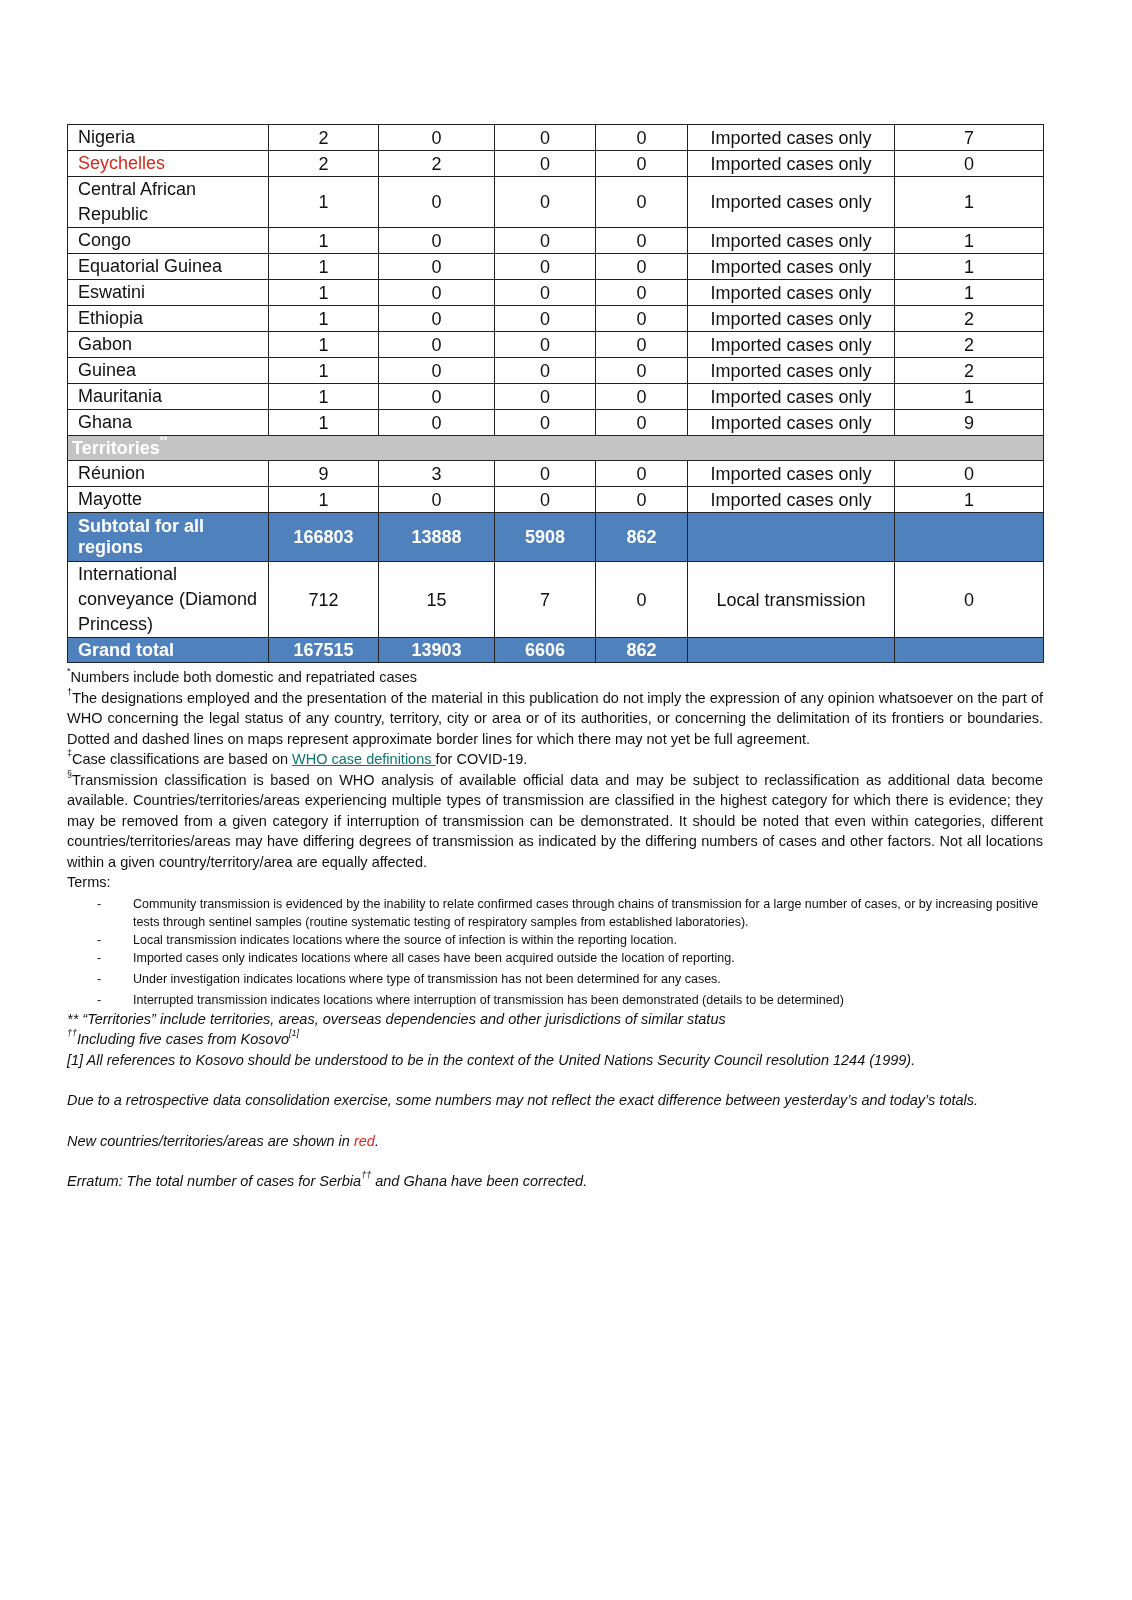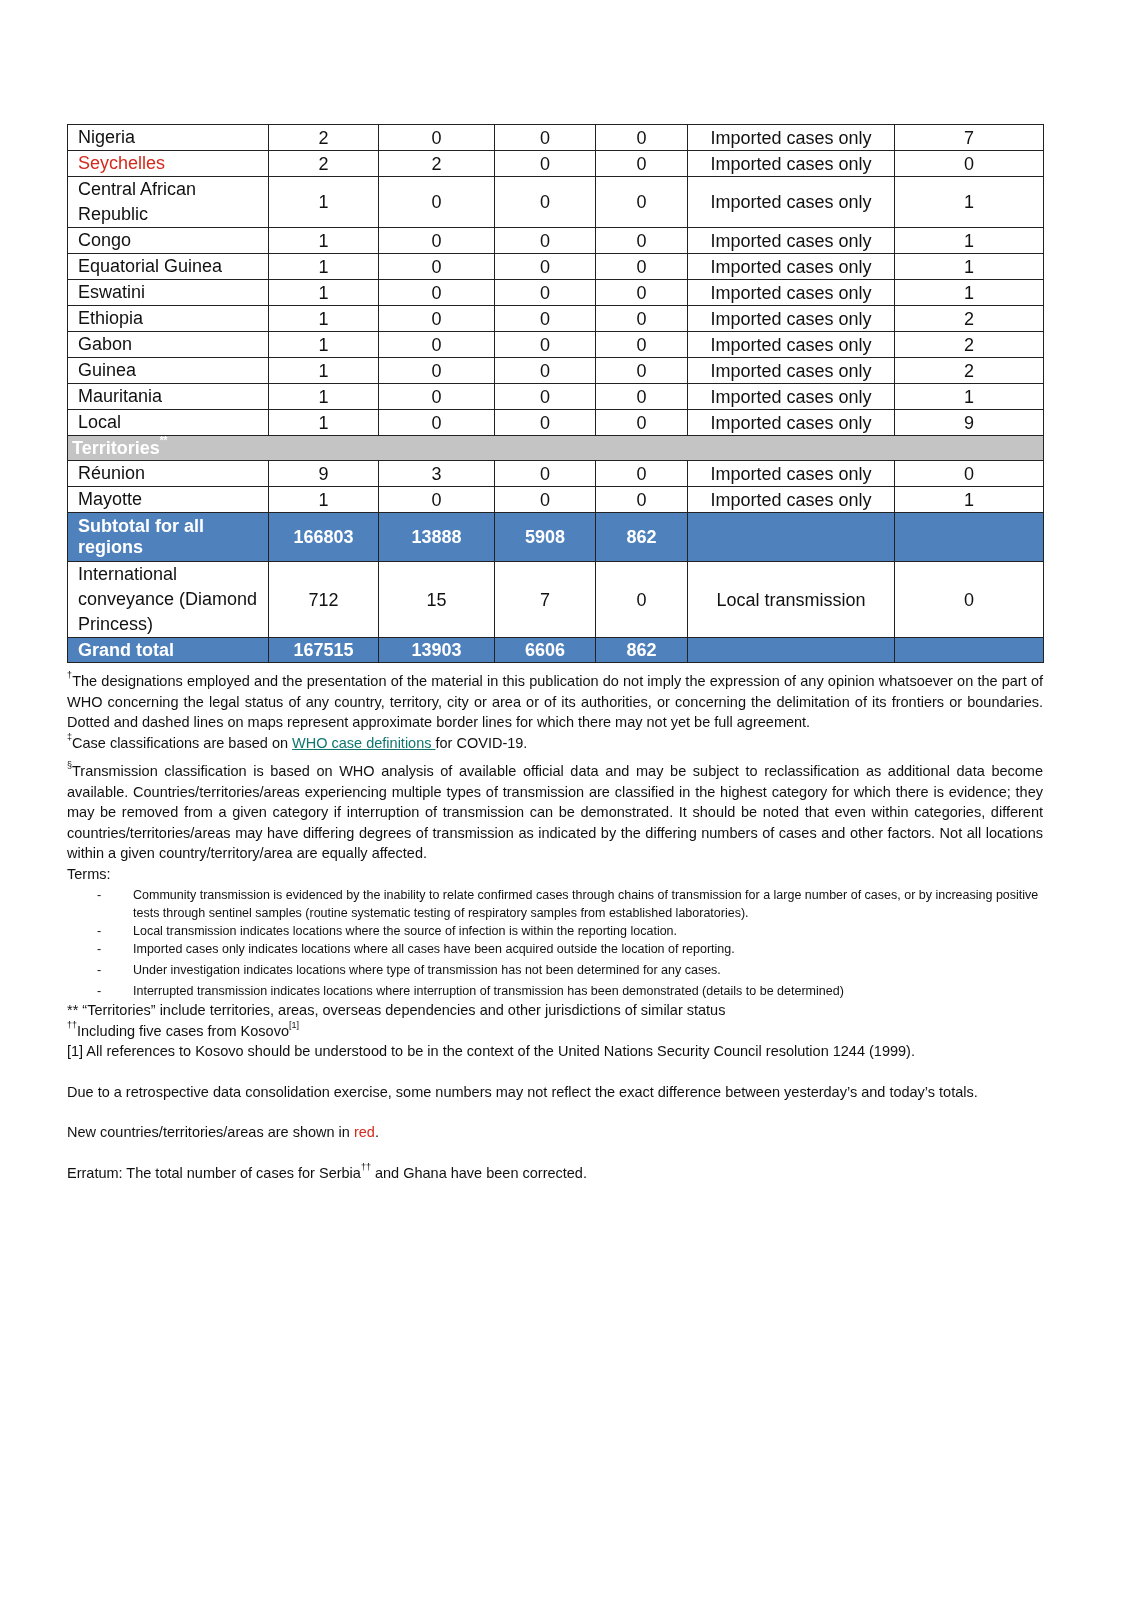--- a/index.html
+++ b/index.html
@@ -24,29 +24,29 @@
   tr.group td {
     background: #c4c4c4; color: #ffffff; font-weight: bold; text-align: left;
     padding-left: 4px; border-left: 1.5px solid #222; border-right: 1.5px solid #222;
   }
   tr.group sup { font-size: 10px; vertical-align: top; line-height: 10px; }
   tr.blue td { background: #4f81bd; color: #ffffff; font-weight: bold; }
   tr.blue td.name { line-height: 21px; }
 
   .notes { font-size: 14.5px; line-height: 20.5px; margin-top: 4px; }
   .notes p { margin: 0; }
-  .notes .just { text-align: justify; margin-top: 8px; }
+  .notes .just { text-align: justify; }
   .notes sup { font-size: 9px; line-height: 9px; vertical-align: top; }
   .notes a { color: #0f766e; text-decoration: underline; }
   ul.terms { list-style: none; margin: 2px 0 0 0; padding: 0; font-size: 12.5px; line-height: 18px; }
   ul.terms li { position: relative; padding-left: 66px; }
   ul.terms li .dash { position: absolute; left: 30px; top: 0; }
   ul.terms li b { font-weight: normal; }
   ul.terms li.gap { margin-top: 3px; }
-  .small-notes { font-size: 14.5px; line-height: 20.5px; }
+  .small-notes { font-size: 14.5px; line-height: 20.5px; font-style: italic; }
   .spacer { height: 20px; }
 </style>
 </head>
 <body>
 
 <div class="page">
   <table class="data">
     <colgroup>
       <col style="width:201px">
         <col style="width:110px">
@@ -142,21 +142,21 @@
       <tr>
           <td class="name">Mauritania</td>
           <td>1</td>
           <td>0</td>
           <td>0</td>
           <td>0</td>
           <td>Imported cases only</td>
           <td>1</td>
         </tr>
       <tr>
-          <td class="name">Local</td>
+          <td class="name">Ghana</td>
           <td>1</td>
           <td>0</td>
           <td>0</td>
           <td>0</td>
           <td>Imported cases only</td>
           <td>9</td>
         </tr>
 
       <tr class="group">
         <td colspan="7"><span>Territories</span><sup>**</sup></td>
@@ -206,20 +206,21 @@
           <td>13903</td>
           <td>6606</td>
           <td>862</td>
           <td></td>
           <td></td>
         </tr>
     </tbody>
   </table>
 
   <div class="notes">
+    <p><sup>*</sup><span>Numbers include both domestic and repatriated cases</span></p>
     <p class="just"><sup>†</sup><span>The designations employed and the presentation of the material in this publication do not imply the expression of any opinion whatsoever on the part of WHO concerning the legal status of any country, territory, city or area or of its authorities, or concerning the delimitation of its frontiers or boundaries. Dotted and dashed lines on maps represent approximate border lines for which there may not yet be full agreement.</span></p>
     <p><sup>‡</sup><span>Case classifications are based on </span><a>WHO case definitions </a><span>for COVID-19.</span></p>
     <p class="just"><sup>§</sup><span>Transmission classification is based on WHO analysis of available official data and may be subject to reclassification as additional data become available. Countries/territories/areas experiencing multiple types of transmission are classified in the highest category for which there is evidence; they may be removed from a given category if interruption of transmission can be demonstrated. It should be noted that even within categories, different countries/territories/areas may have differing degrees of transmission as indicated by the differing numbers of cases and other factors. Not all locations within a given country/territory/area are equally affected.</span></p>
     <p>Terms:</p>
     <ul class="terms">
       <li><span class="dash">-</span><b>Community transmission</b><span> is evidenced by the inability to relate confirmed cases through chains of transmission for a large number of cases, or by increasing positive tests through sentinel samples (routine systematic testing of respiratory samples from established laboratories).</span></li>
       <li><span class="dash">-</span><b>Local transmission</b><span> indicates locations where the source of infection is within the reporting location.</span></li>
       <li><span class="dash">-</span><b>Imported cases only</b><span> indicates locations where all cases have been acquired outside the location of reporting.</span></li>
       <li class="gap"><span class="dash">-</span><b>Under investigation</b><span>  indicates locations where type of transmission has not been determined for any cases.</span></li>
       <li class="gap"><span class="dash">-</span><b>Interrupted transmission</b><span> indicates locations where interruption of transmission has been demonstrated (details to be determined)</span></li>

